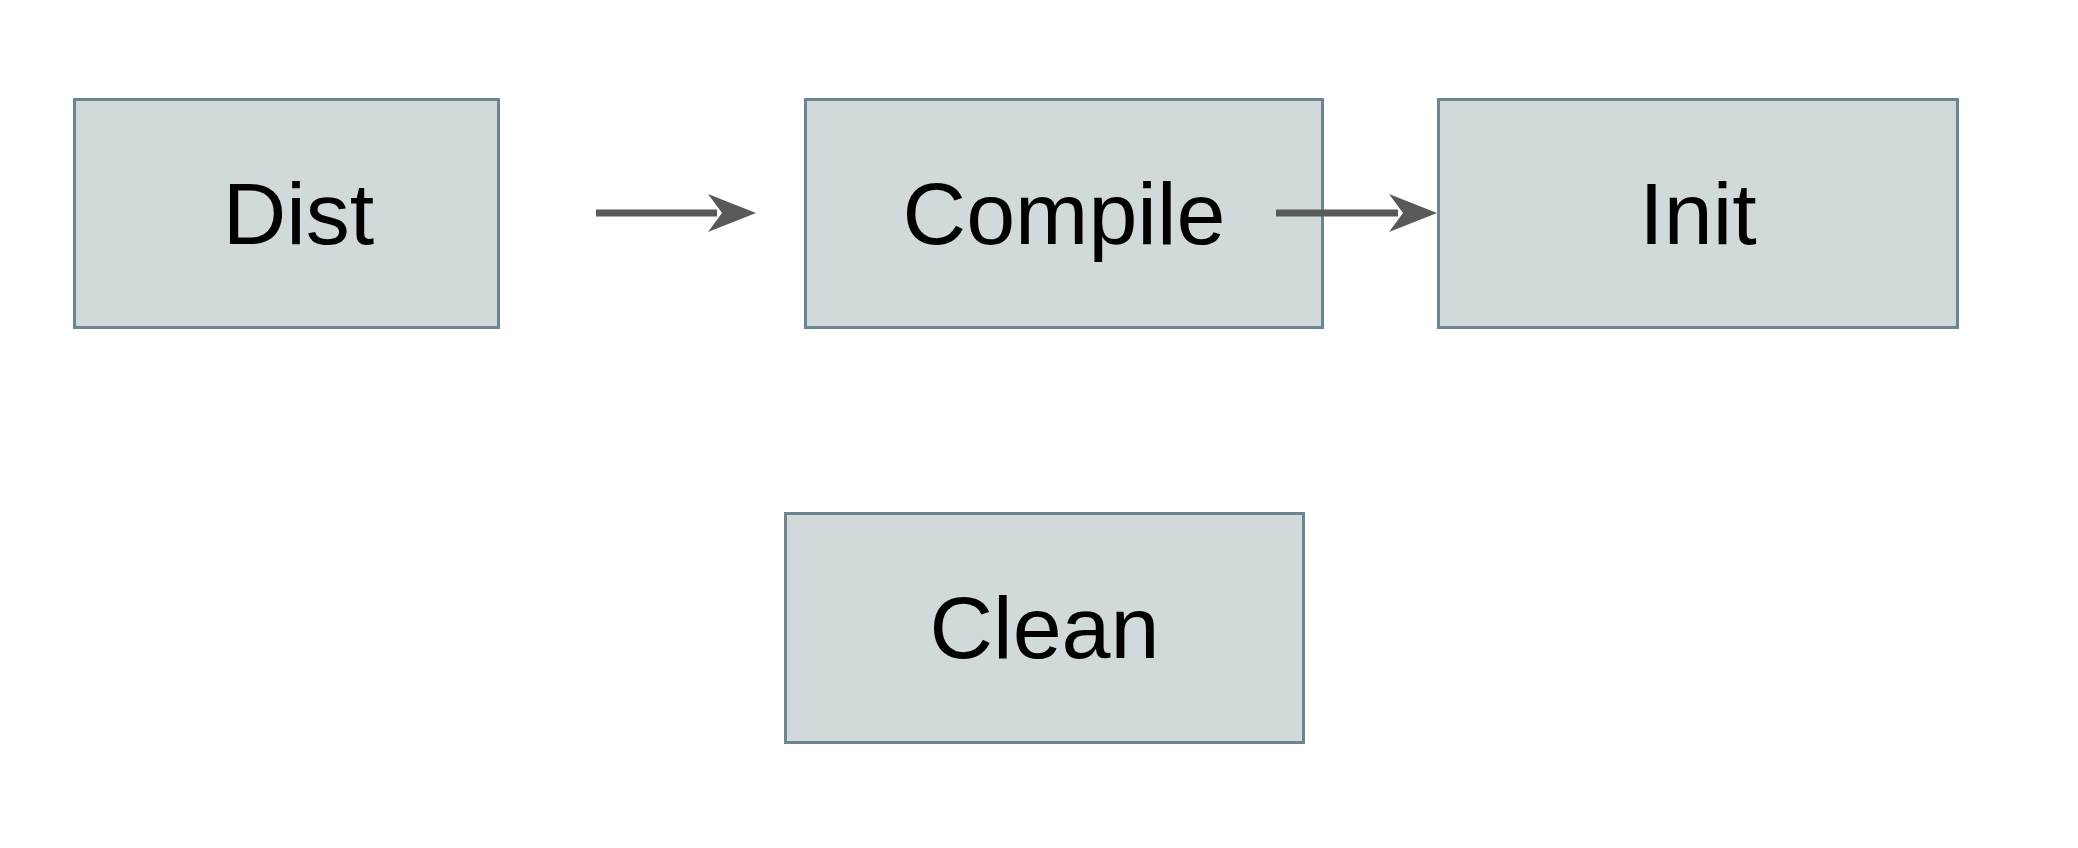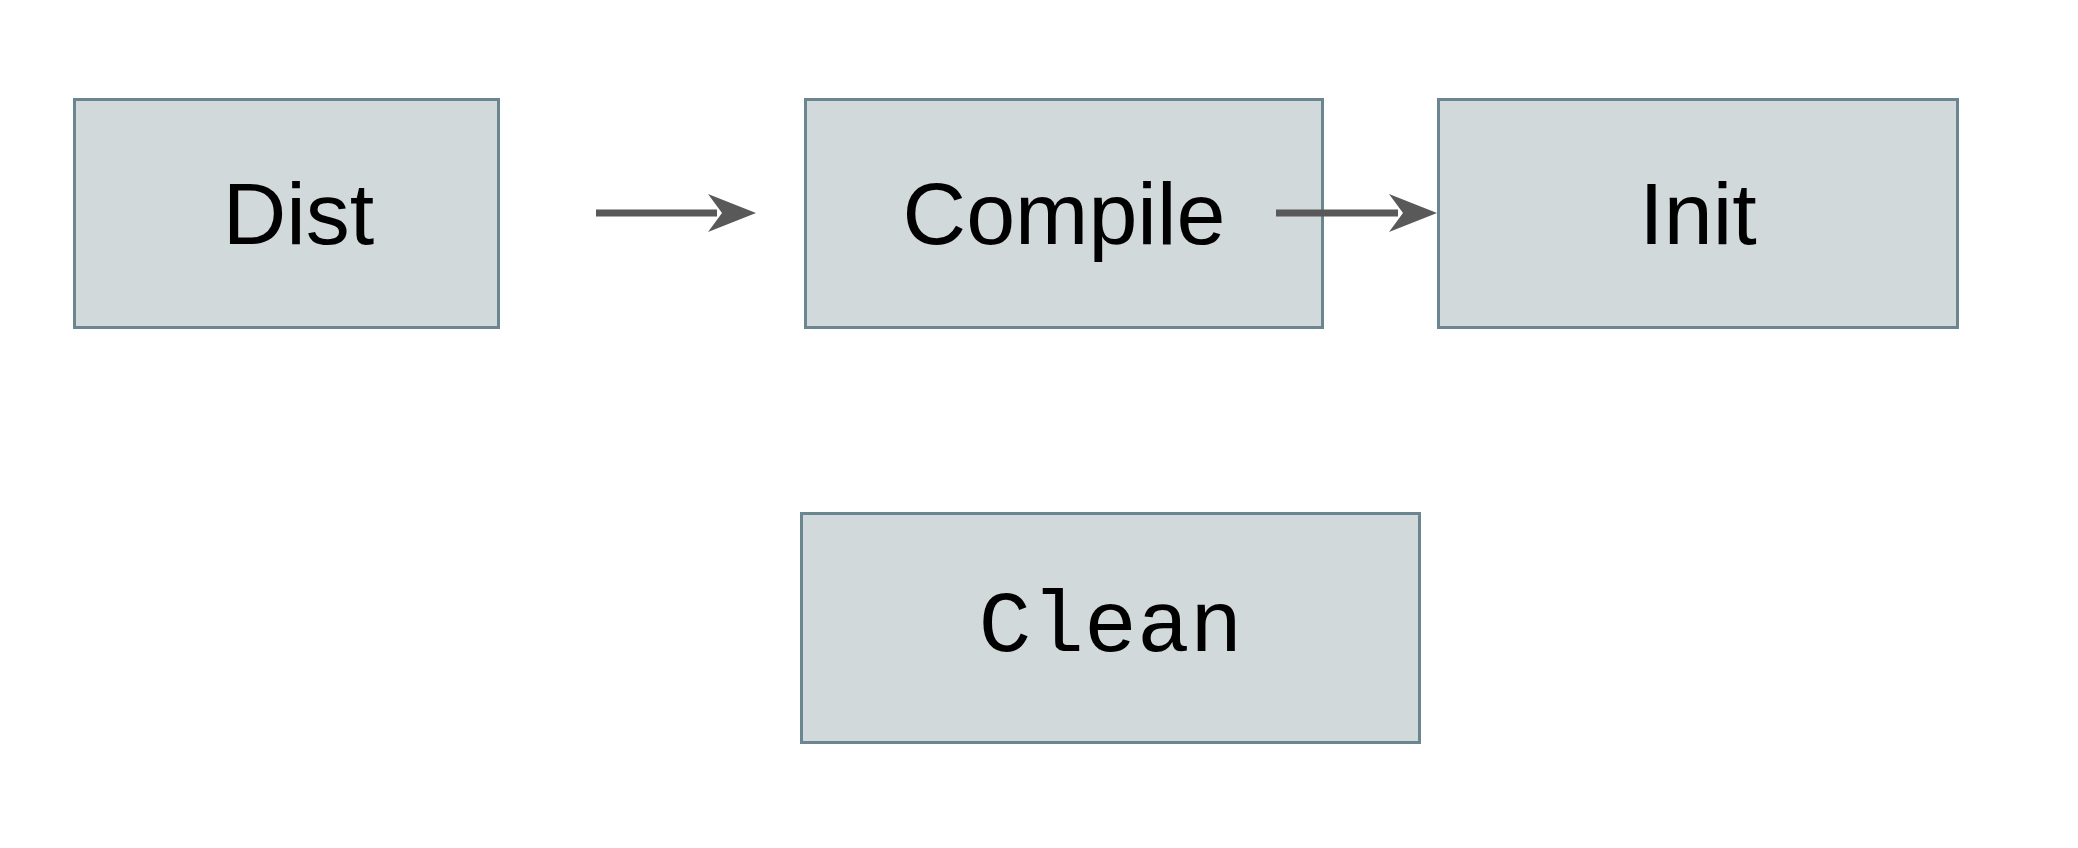--- a/index.html
+++ b/index.html
@@ -27,21 +27,21 @@
   .node-label {
     font-size: 88px;
     line-height: 1;
     color: #000000;
     letter-spacing: 0px;
     white-space: nowrap;
   }
   .node-dist    { left: 73px;   top: 98px;  width: 427px; height: 231px; padding-left: 24px; }
   .node-compile { left: 756px;  top: 98px;  width: 520px; height: 231px; margin-left: 48px; }
   .node-init    { left: 1437px; top: 98px;  width: 522px; height: 231px; align-items: center; }
-  .node-clean   { left: 800px;  top: 512px; width: 621px; height: 232px; font-family: Liberation Mono, monospace; }
+  .node-clean   { left: 784px;  top: 512px; width: 521px; height: 232px; }
   .edges-layer {
     position: absolute;
     left: 0; top: 0;
     width: 2078px;
     height: 848px;
     pointer-events: none;
   }
   .edge-shaft {
     stroke: #595959;
     stroke-width: 7;

